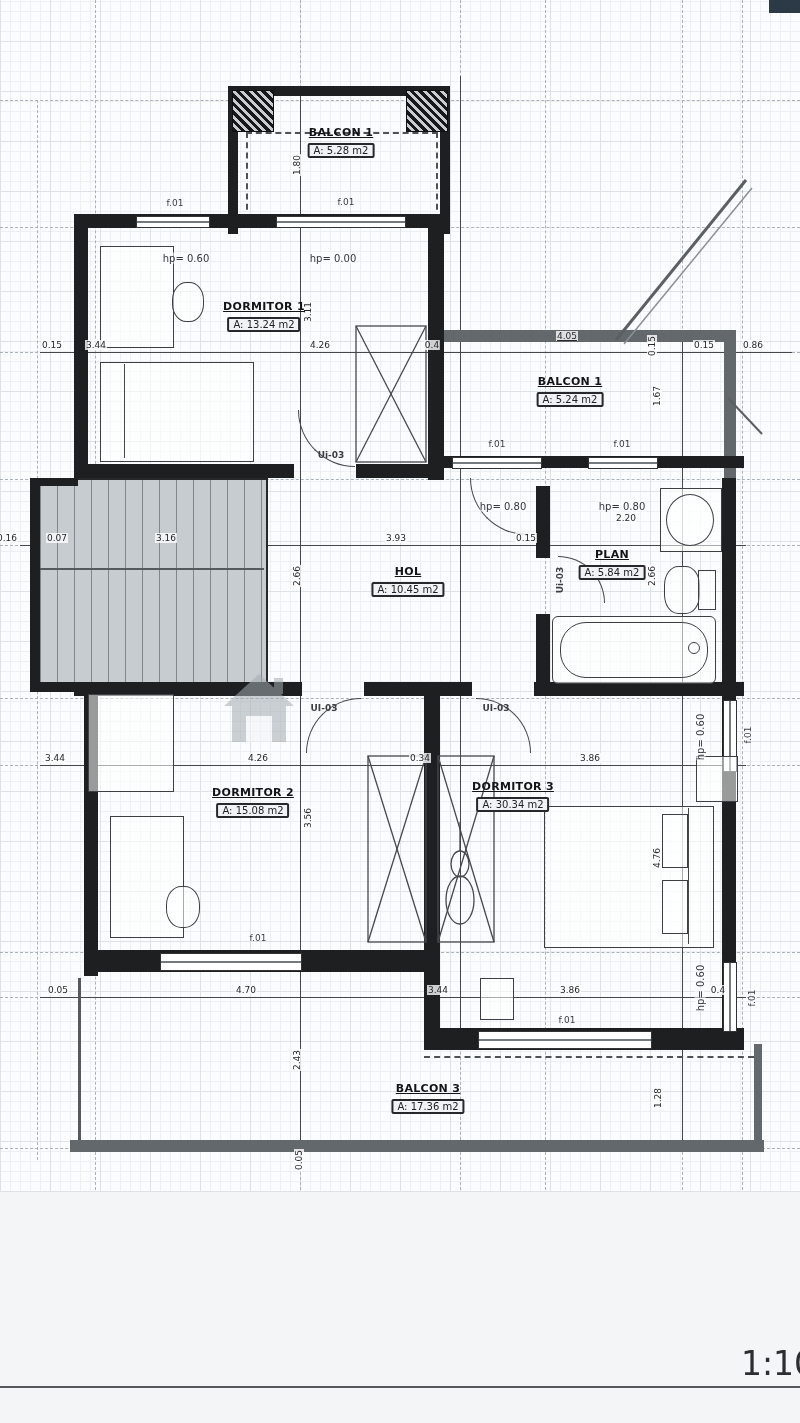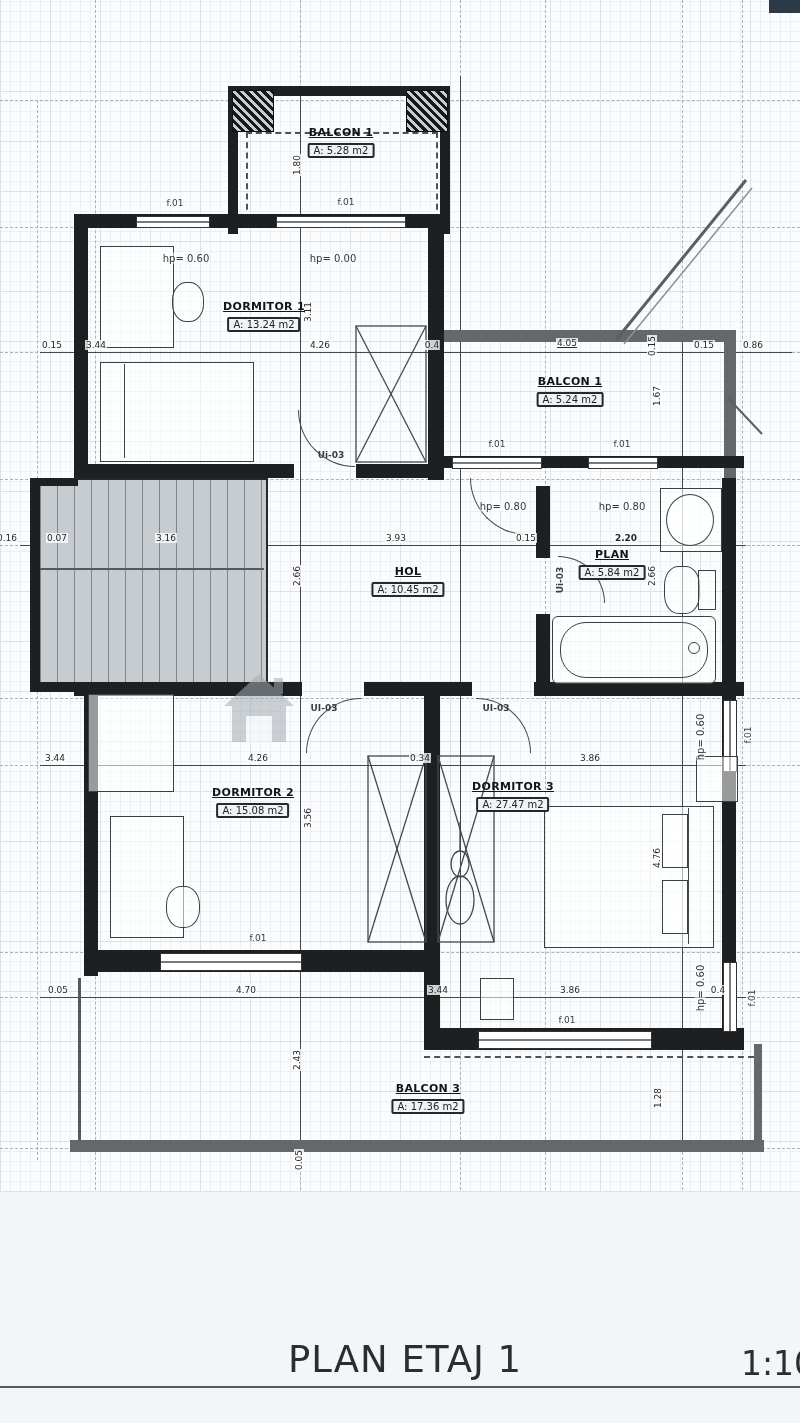--- a/index.html
+++ b/index.html
@@ -196,21 +196,21 @@
   <div class="room-label" style="left:612px;top:548px;">
     <div class="rn">PLAN</div>
     <div class="ra">A: 5.84 m2</div>
   </div>
   <div class="room-label" style="left:253px;top:786px;">
     <div class="rn">DORMITOR 2</div>
     <div class="ra">A: 15.08 m2</div>
   </div>
   <div class="room-label" style="left:513px;top:780px;">
     <div class="rn">DORMITOR 3</div>
-    <div class="ra">A: 27.47 m2</div>
+    <div class="ra">A: 30.34 m2</div>
   </div>
   <div class="room-label" style="left:428px;top:1082px;">
     <div class="rn">BALCON 3</div>
     <div class="ra">A: 17.36 m2</div>
   </div>
 
   <span class="hp" style="left:186px;top:258px;">hp= 0.60</span>
   <span class="hp" style="left:333px;top:258px;">hp= 0.00</span>
   <span class="hp" style="left:503px;top:506px;">hp= 0.80</span>
   <span class="hp" style="left:622px;top:506px;">hp= 0.80</span>
@@ -227,30 +227,30 @@
   <span class="small-lbl" style="left:622px;top:444px;">f.01</span>
   <span class="small-lbl" style="left:258px;top:938px;">f.01</span>
   <span class="small-lbl" style="left:567px;top:1020px;">f.01</span>
   <span class="small-lbl small-lblv" style="left:748px;top:735px;">f.01</span>
   <span class="small-lbl small-lblv" style="left:752px;top:998px;">f.01</span>
 
   <span class="dim" style="left:52px;top:350px;">0.15</span>
   <span class="dim" style="left:96px;top:350px;">3.44</span>
   <span class="dim" style="left:320px;top:350px;">4.26</span>
   <span class="dim" style="left:432px;top:350px;">0.4</span>
-  <span class="dim" style="left:567px;top:348px;text-decoration:underline;">4.05</span>
+  <span class="dim" style="left:567px;top:341px;text-decoration:underline;">4.05</span>
   <span class="dim" style="left:704px;top:350px;">0.15</span>
   <span class="dim" style="left:753px;top:350px;">0.86</span>
 
   <span class="dim" style="left:7px;top:543px;">0.16</span>
   <span class="dim" style="left:57px;top:543px;">0.07</span>
   <span class="dim" style="left:166px;top:543px;">3.16</span>
   <span class="dim" style="left:396px;top:543px;">3.93</span>
   <span class="dim" style="left:526px;top:543px;">0.15</span>
-  <span class="dim" style="left:626px;top:543px;font-weight:bold;">2.20</span>
+  <span class="dim" style="left:626px;top:523px;">2.20</span>
 
   <span class="dim" style="left:55px;top:763px;">3.44</span>
   <span class="dim" style="left:258px;top:763px;">4.26</span>
   <span class="dim" style="left:420px;top:763px;">0.34</span>
   <span class="dim" style="left:590px;top:763px;">3.86</span>
 
   <span class="dim" style="left:58px;top:995px;">0.05</span>
   <span class="dim" style="left:246px;top:995px;">4.70</span>
   <span class="dim" style="left:438px;top:995px;">3.44</span>
   <span class="dim" style="left:570px;top:995px;">3.86</span>
@@ -270,17 +270,16 @@
 
   <div class="watermark">
     <svg width="74" height="72" viewBox="0 0 74 72">
       <polygon points="37,2 72,34 64,34 64,70 10,70 10,34 2,34" fill="#a2abb2"></polygon>
       <rect x="52" y="6" width="9" height="16" fill="#a2abb2"></rect>
       <rect x="24" y="44" width="26" height="26" fill="#f2f3f5"></rect>
     </svg>
   </div>
 
   <div class="titleblock">
-    <div class="plan-title">PLAN ETAJ 1</div>
     <div class="plan-scale">1:10</div>
     <div class="title-rule"></div>
   </div>
 </div>
 
 </body></html>

